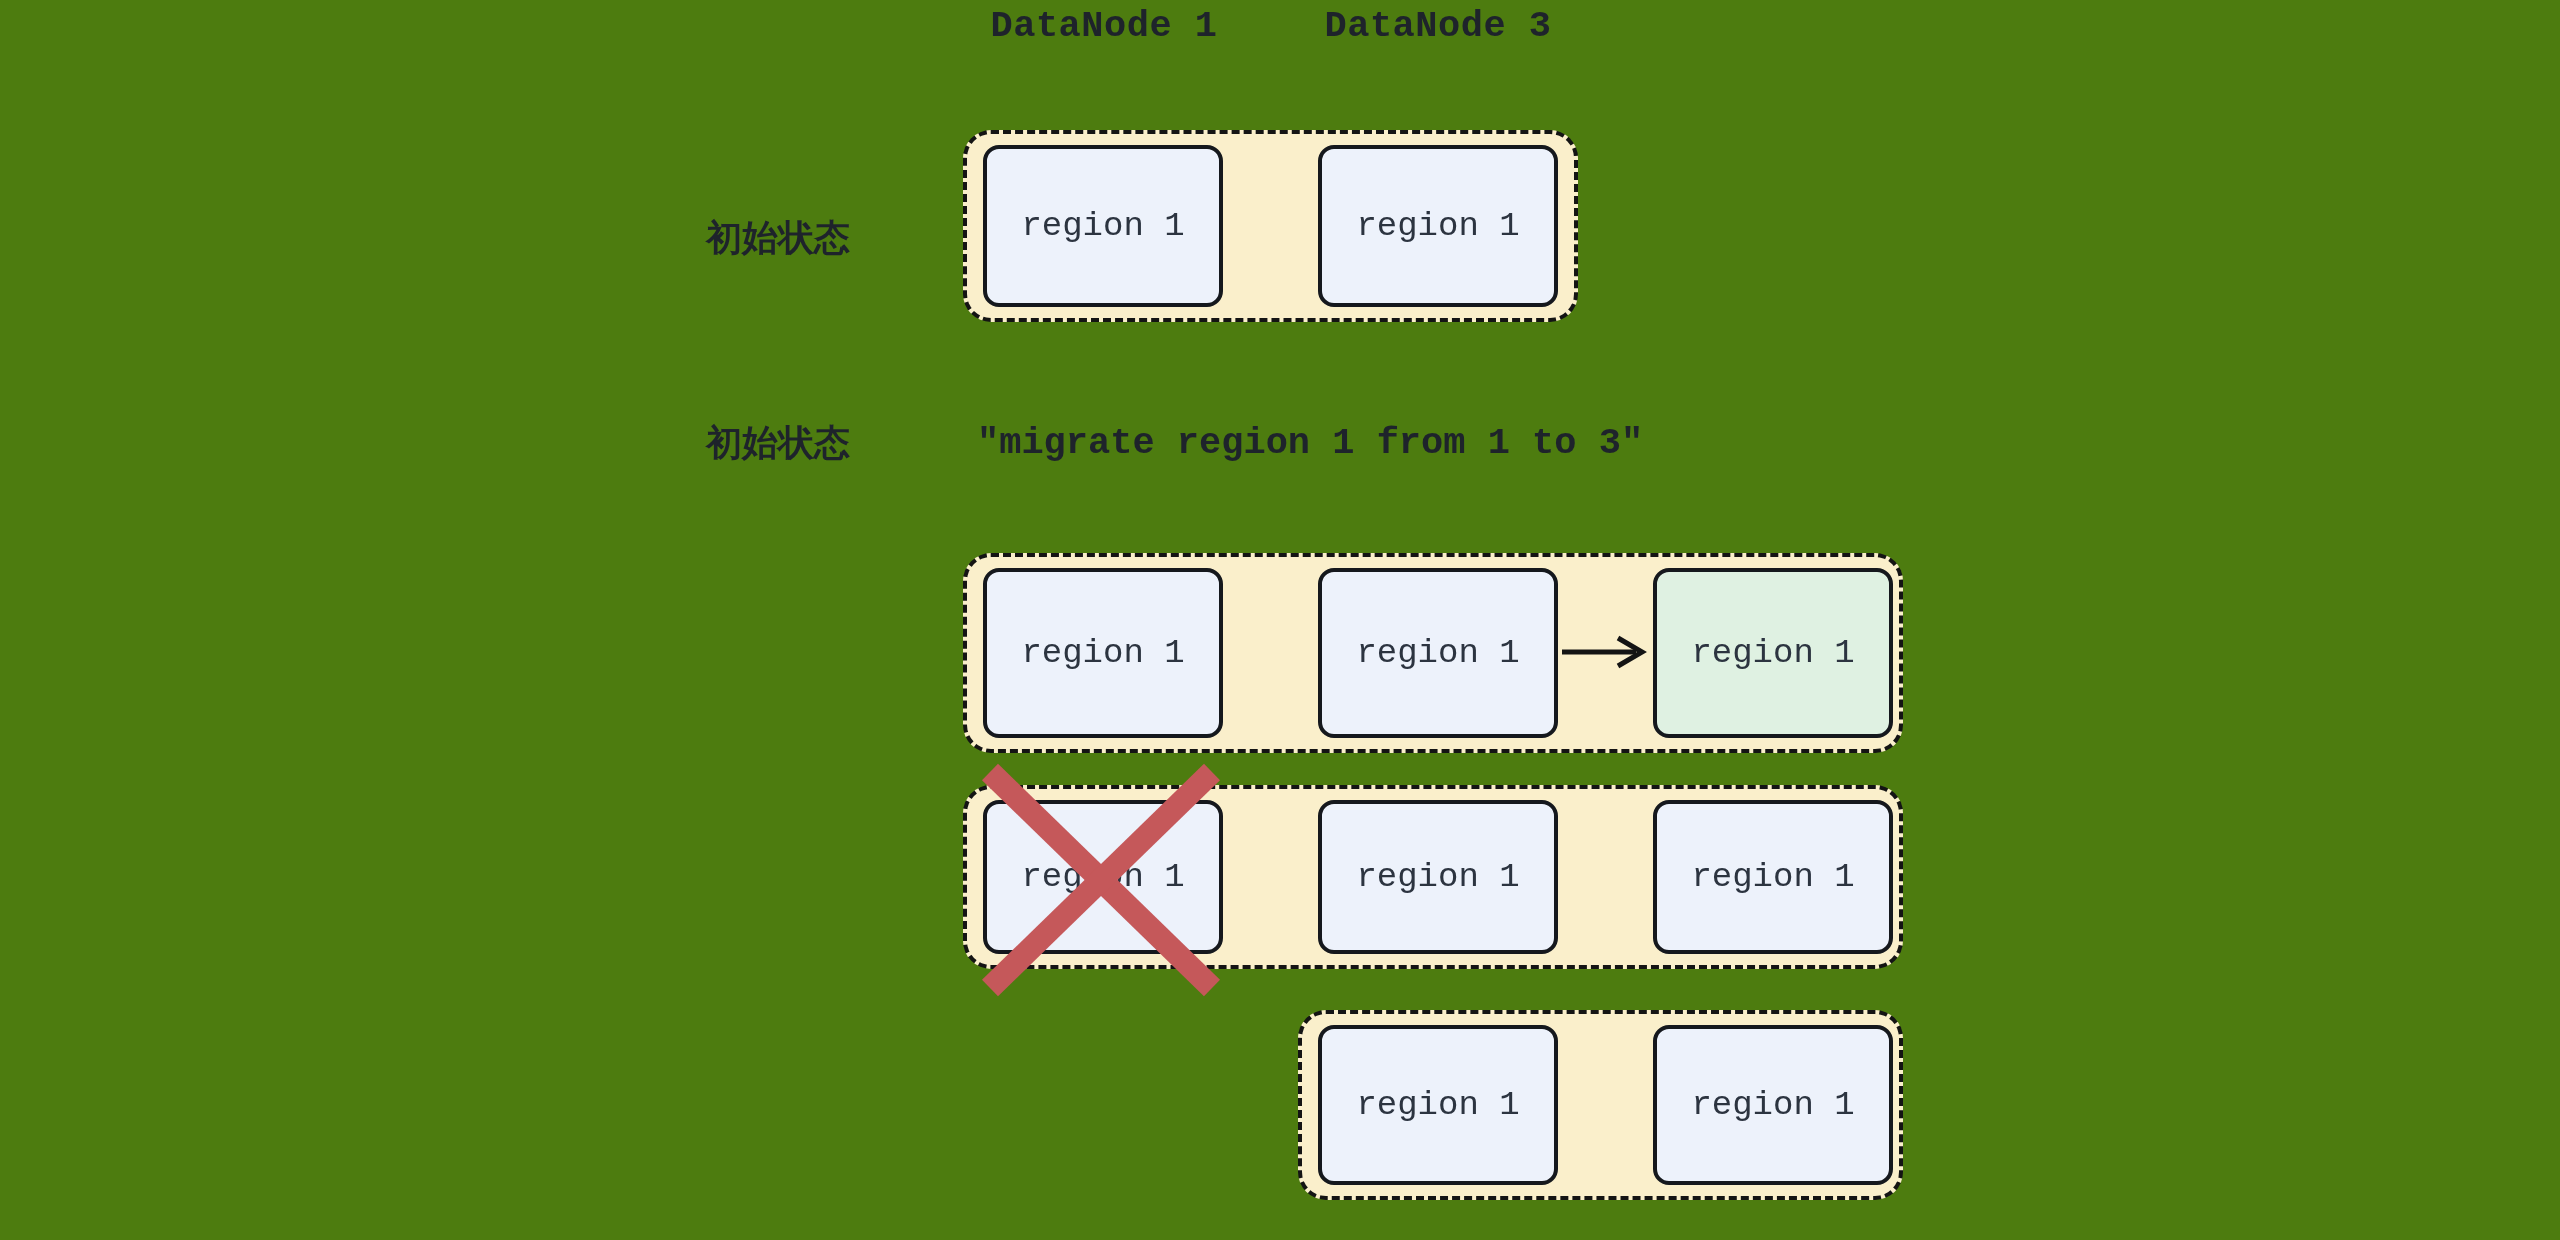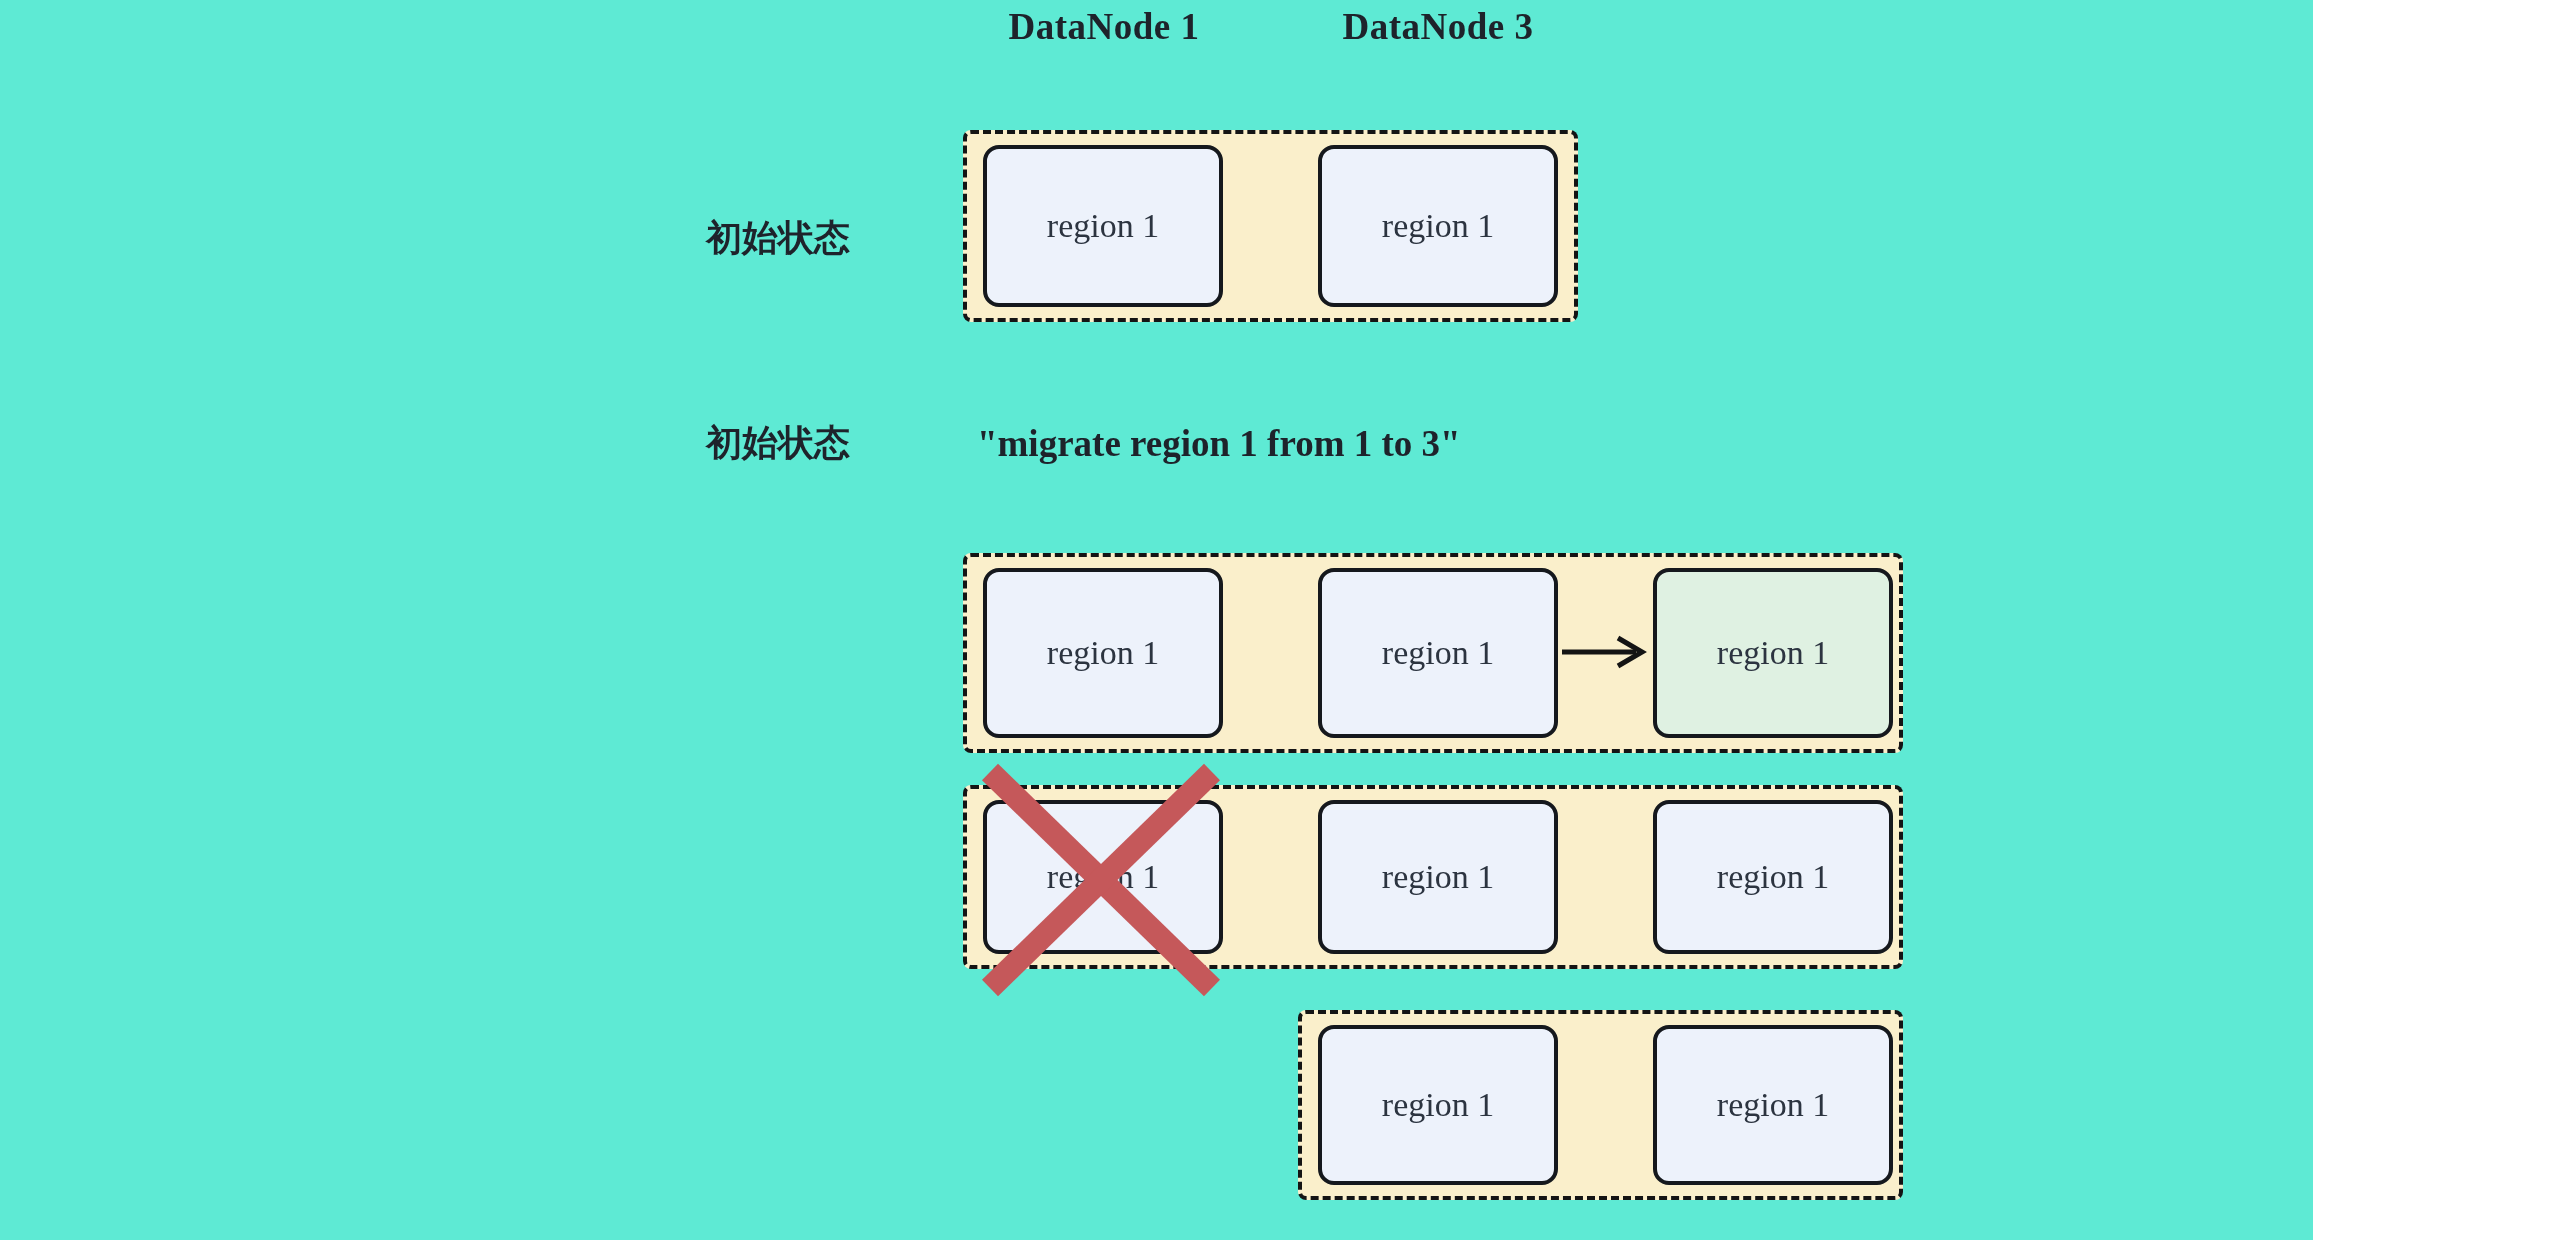--- a/index.html
+++ b/index.html
@@ -1,21 +1,21 @@
 <!DOCTYPE html>
 <html style="--group-fill: #FAEFCB; --group-border: #141414; --region-blue-fill: #EDF2FB; --region-green-fill: #DFF1E2; --region-border: #15181D; --region-text: #2C3440; --text-dark: #1E232B; --arrow-black: #141414; --cross-red: #C5585A;"><head>
 <meta charset="utf-8">
 <style>
   html, body { margin: 0; padding: 0; background: #ffffff; }
   .canvas {
     position: relative;
-    width: 2313px;
+    width: 2560px;
     height: 1240px;
-    background: #5eead4;
-    font-family: Liberation Serif, serif;
+    background: #4d7c0f;
+    font-family: Liberation Mono, monospace;
     overflow: hidden;
   }
   .col-header {
     position: absolute;
     top: 0;
     width: 300px;
     height: 52px;
     display: flex;
     align-items: center;
     justify-content: center;
@@ -45,21 +45,21 @@
     align-items: center;
     font-size: 37px;
     font-weight: bold;
     color: var(--text-dark, #1E232B);
   }
   .group {
     position: absolute;
     box-sizing: border-box;
     background: var(--group-fill, #FAEFCB);
     border: 4px dashed var(--group-border, #141414);
-    border-radius: 8px;
+    border-radius: 28px;
   }
   .group-initial { left: 963px; top: 130px; width: 615px; height: 192px; }
   .group-replicate { left: 963px; top: 553px; width: 940px; height: 200px; }
   .group-remove { left: 963px; top: 785px; width: 940px; height: 184px; }
   .group-final { left: 1298px; top: 1010px; width: 605px; height: 190px; }
   .region {
     position: absolute;
     box-sizing: border-box;
     width: 240px;
     background: var(--region-blue-fill, #EDF2FB);

